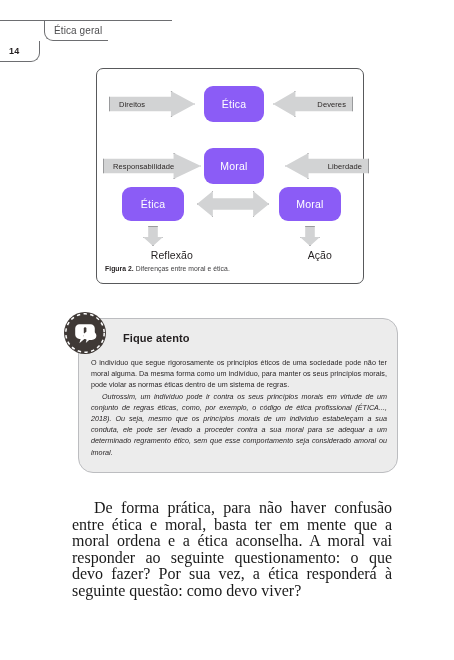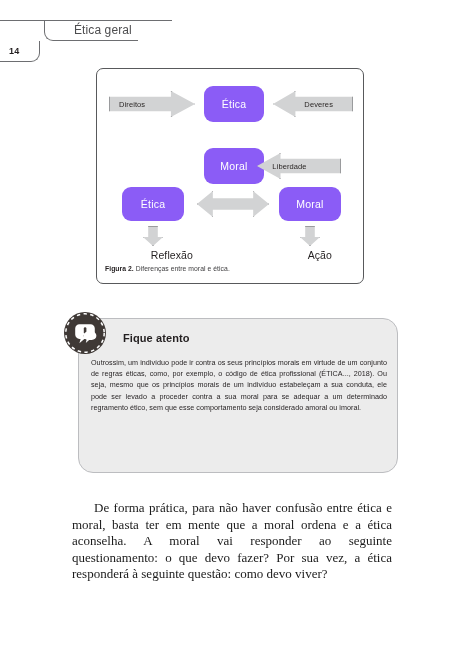--- a/index.html
+++ b/index.html
@@ -61,25 +61,24 @@
     padding-left: 9px;
     padding-right: 6px;
     border-left: 1px solid #6d6e71;
     border-bottom: 1px solid #6d6e71;
     border-bottom-left-radius: 9px;
     box-sizing: border-box;
     display: flex;
     align-items: center;
   }
   .header-title {
-    font-size: 12px;
+    font-size: 10px;
     color: #4d4d4f;
     letter-spacing: .1px;
     white-space: nowrap;
-    margin-left: 20px;
   }
 
   
   .figure {
     position: absolute;
     left: 96px;
     top: 68px;
     width: 268px;
     height: 216px;
     border: 1px solid #58595b;
@@ -122,21 +121,21 @@
   }
   .arrow-right {
     clip-path: polygon(0% 22%, 72% 22%, 72% 0%, 100% 50%, 72% 100%, 72% 78%, 0% 78%);
     justify-content: flex-start;
     padding-left: 9px;
     text-align: center;
   }
   .arrow-left {
     clip-path: polygon(100% 22%, 28% 22%, 28% 0%, 0% 50%, 28% 100%, 28% 78%, 100% 78%);
     justify-content: flex-end;
-    padding-right: 19px;
+    padding-right: 6px;
   }
   .arrow-both {
     clip-path: polygon(0% 50%, 22% 0%, 22% 28%, 78% 28%, 78% 0%, 100% 50%, 78% 100%, 78% 72%, 22% 72%, 22% 100%);
   }
   .arrow-down {
     clip-path: polygon(26% 0%, 74% 0%, 74% 55%, 100% 55%, 50% 100%, 0% 55%, 26% 55%);
   }
 
   .fig-label {
     position: absolute;
@@ -206,21 +205,21 @@
     height: 44px;
   }
 
   
   .body-text {
     position: absolute;
     left: 72px;
     top: 500px;
     width: 320px;
     font-family: "Liberation Serif", serif;
-    font-size: 13px;
+    font-size: 16px;
     line-height: 16.5px;
     color: #1a1a1a;
     text-align: justify;
     text-indent: 22px;
   }
 </style>
 </head>
 <body>
 
 <div class="header">
@@ -239,24 +238,27 @@
     <div class="arrow arrow-right" style="left:12px; top:22px; width:86px; height:26px;">
       <span>Direitos</span>
     </div>
     <div class="node" style="left:107px; top:17px; width:60px; height:36px;">
       <span>Ética</span>
     </div>
     <div class="arrow arrow-left" style="left:176px; top:22px; width:80px; height:26px;">
       <span>Deveres</span>
     </div>
 
+    <div class="arrow arrow-right" style="left:6px; top:84px; width:98px; height:26px;">
+      <span>Responsabilidade</span>
+    </div>
     <div class="node" style="left:107px; top:79px; width:60px; height:36px;">
       <span>Moral</span>
     </div>
-    <div class="arrow arrow-left" style="left:160px; top:84px; width:84px; height:26px;justify-content:center;">
+    <div class="arrow arrow-left" style="left:188px; top:84px; width:84px; height:26px;">
       <span>Liberdade</span>
     </div>
 
     <div class="node" style="left:25px; top:118px; width:62px; height:34px;">
       <span>Ética</span>
     </div>
     <div class="arrow arrow-both" style="left:100px; top:122px; width:72px; height:26px;"></div>
     <div class="node" style="left:182px; top:118px; width:62px; height:34px;">
       <span>Moral</span>
     </div>
@@ -269,20 +271,21 @@
   </div>
 
   <div class="fig-caption">
     <b>Figura 2.</b><span> Diferenças entre moral e ética.</span>
   </div>
 </div>
 
 <div class="callout">
   <div class="callout-title">Fique atento</div>
   <div class="callout-body">
+    <p>O indivíduo que segue rigorosamente os princípios éticos de uma sociedade pode não ter moral alguma. Da mesma forma como um indivíduo, para manter os seus princípios morais, pode violar as normas éticas dentro de um sistema de regras.</p>
     <p>Outrossim, um indivíduo pode ir contra os seus princípios morais em virtude de um conjunto de regras éticas, como, por exemplo, o código de ética profissional (ÉTICA..., 2018). Ou seja, mesmo que os princípios morais de um indivíduo estabeleçam a sua conduta, ele pode ser levado a proceder contra a sua moral para se adequar a um determinado regramento ético, sem que esse comportamento seja considerado amoral ou imoral.</p>
   </div>
 </div>
 
 <div class="callout-badge">
   <svg viewBox="0 0 44 44" width="44" height="44" aria-hidden="true">
     <circle cx="22" cy="22" r="21" fill="#3f3936"></circle>
     <circle cx="22" cy="22" r="19.2" fill="none" stroke="#ffffff" stroke-width="1.5" stroke-dasharray="3.4 3.4" stroke-linecap="butt"></circle>
     <circle cx="22" cy="22" r="17" fill="#3f3936"></circle>
     <path d="M27.5 13.2h-11c-2.4 0-4.3 1.9-4.3 4.3v6.1c0 2.4 1.9 4.3 4.3 4.3h1.1l-1.2 4.3 4.9-4.3h6.2c2.4 0 4.3-1.9 4.3-4.3v-6.1c0-2.4-1.9-4.3-4.3-4.3z" fill="#ffffff"></path>

